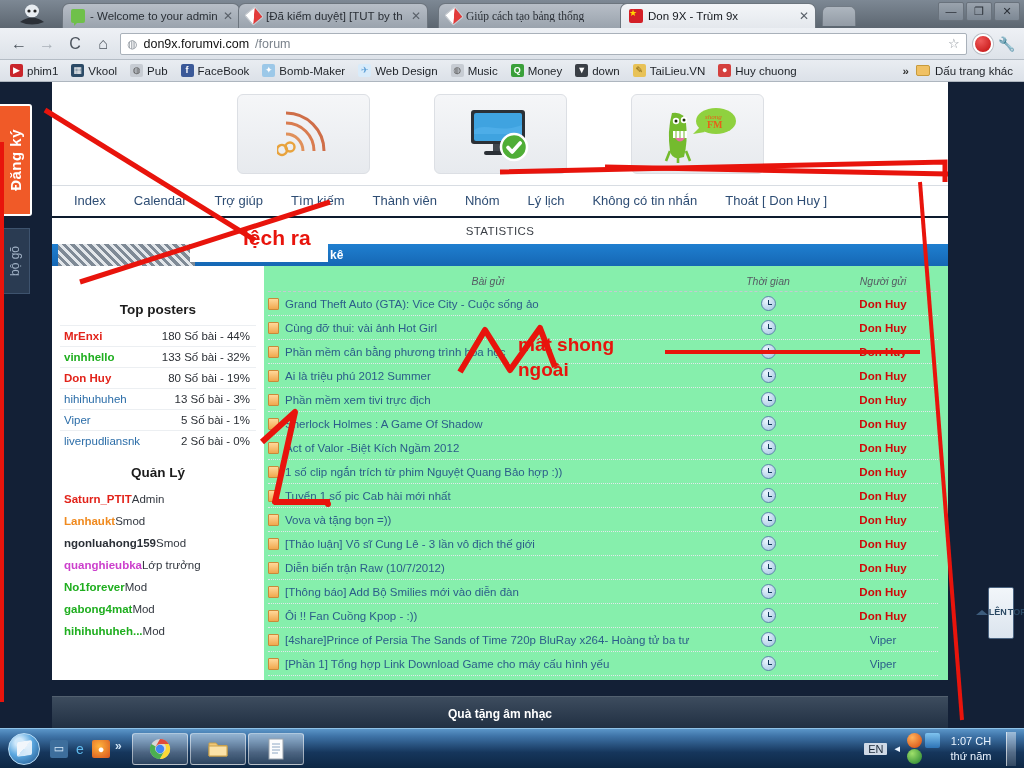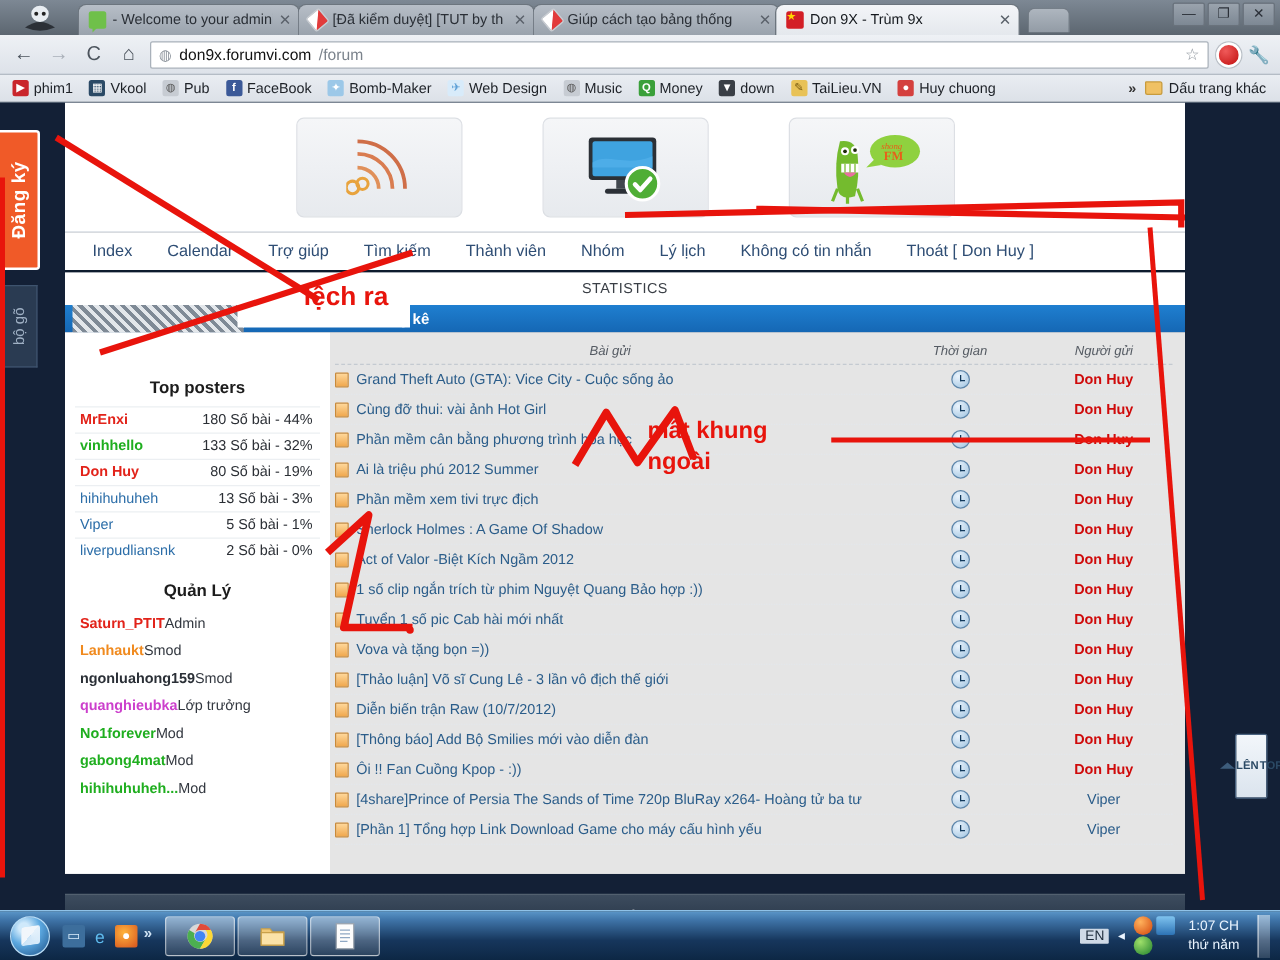--- a/index.html
+++ b/index.html
@@ -176,21 +176,21 @@
   .tabbar .tb.hatch {
     background: repeating-linear-gradient(45deg,#7f8a96 0 3px,#e3e7eb 3px 6px);
     color: transparent;
   }
 
   .body-cols { display: flex; background: #fff; }
   .col-left {
     width: 212px; flex: 0 0 212px; background: #fff;
     padding: 30px 8px 10px 8px;
   }
-  .col-right { flex: 1 1 auto; background: #e5e5e5; padding: 4px 10px 23px 4px; }
+  .col-right { flex: 1 1 auto; background: #86efac; padding: 4px 10px 4px 4px; }
 
   .block-title {
     text-align: center; font-size: 13.5px; font-weight: bold; color: #1c1c1c;
     padding: 6px 0 8px;
   }
   .poster-row {
     display: flex; justify-content: space-between; align-items: baseline;
     font-size: 11.5px; padding: 4px 6px 4px 4px;
     border-top: 1px solid #eceff2;
   }
@@ -367,21 +367,21 @@
         <span class="tlabel">- Welcome to your admini</span>
         <span class="tclose">✕</span>
       </div>
 
       <div class="tab" style="left:238px;width:190px;">
         <span class="favicon fav-pill"></span>
         <span class="tlabel">[Đã kiểm duyệt] [TUT by th</span>
         <span class="tclose">✕</span>
       </div>
 
-      <div class="tab" style="left:426px;width:198px;">
+      <div class="tab" style="left:438px;width:198px;font-family:Liberation Serif, serif;">
         <span class="favicon fav-pill"></span>
         <span class="tlabel">Giúp cách tạo bảng thống</span>
         <span class="tclose">✕</span>
       </div>
 
       <div class="tab active" style="left:620px;width:196px;">
         <span class="favicon fav-flag">★</span>
         <span class="tlabel">Don 9X - Trùm 9x</span>
         <span class="tclose">✕</span>
       </div>
@@ -787,21 +787,21 @@
           <polyline points="500,90 945,80 945,100" fill="none" stroke="#e8140c" stroke-width="5"></polyline>
           <polyline points="605,85 948,92" fill="none" stroke="#e8140c" stroke-width="5"></polyline>
           <polyline points="460,290 485,248 510,288 540,246 555,285" fill="none" stroke="#e8140c" stroke-width="6" stroke-linejoin="round"></polyline>
           <polyline points="665,270 920,270" fill="none" stroke="#e8140c" stroke-width="4"></polyline>
           <polyline points="262,360 295,330 275,420 330,420" fill="none" stroke="#e8140c" stroke-width="6" stroke-linejoin="round"></polyline>
           <circle cx="328" cy="422" r="3" fill="#e8140c"></circle>
           <polyline points="920,100 962,638" fill="none" stroke="#e8140c" stroke-width="4"></polyline>
           <polyline points="2,60 2,620" fill="none" stroke="#e8140c" stroke-width="4"></polyline>
         </svg>
         <div class="anno-note" style="left:243px;top:144px;font-size:21px;">lệch ra</div>
-        <div class="anno-note" style="left:518px;top:252px;font-size:19px;">mất khung</div>
+        <div class="anno-note" style="left:518px;top:252px;font-size:19px;">mất shong</div>
         <div class="anno-note" style="left:518px;top:277px;font-size:19px;">ngoài</div>
       </div>
     </div>
   </div>
 
   <div class="taskbar">
     <div class="start-orb">
       <div class="orb">
           <div class="orb-flag"></div>
         </div>

